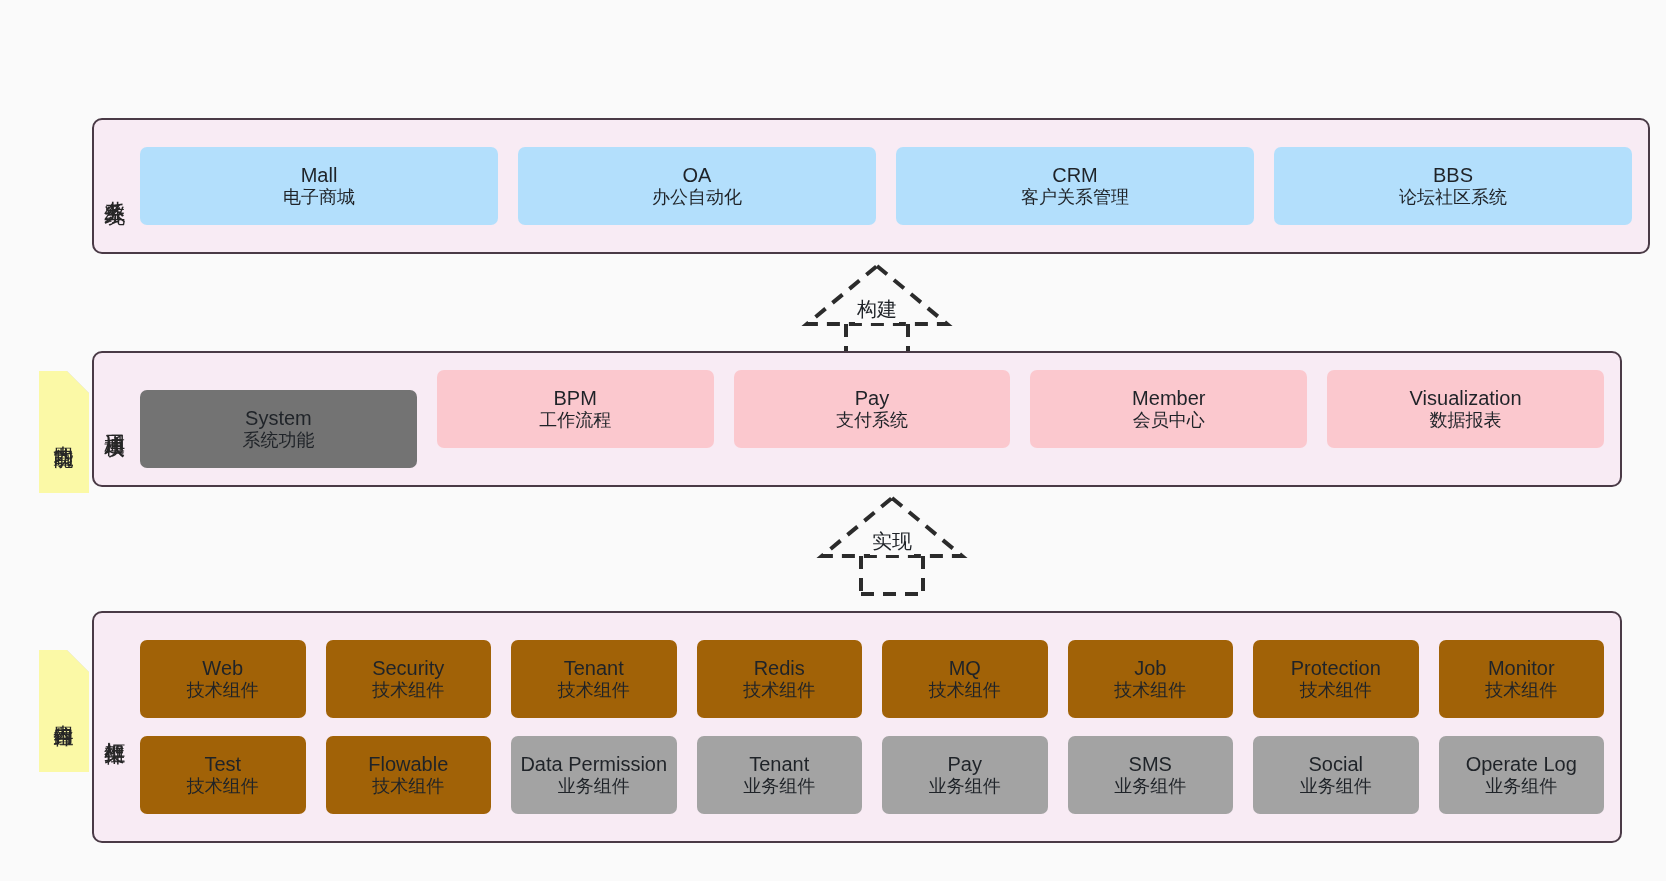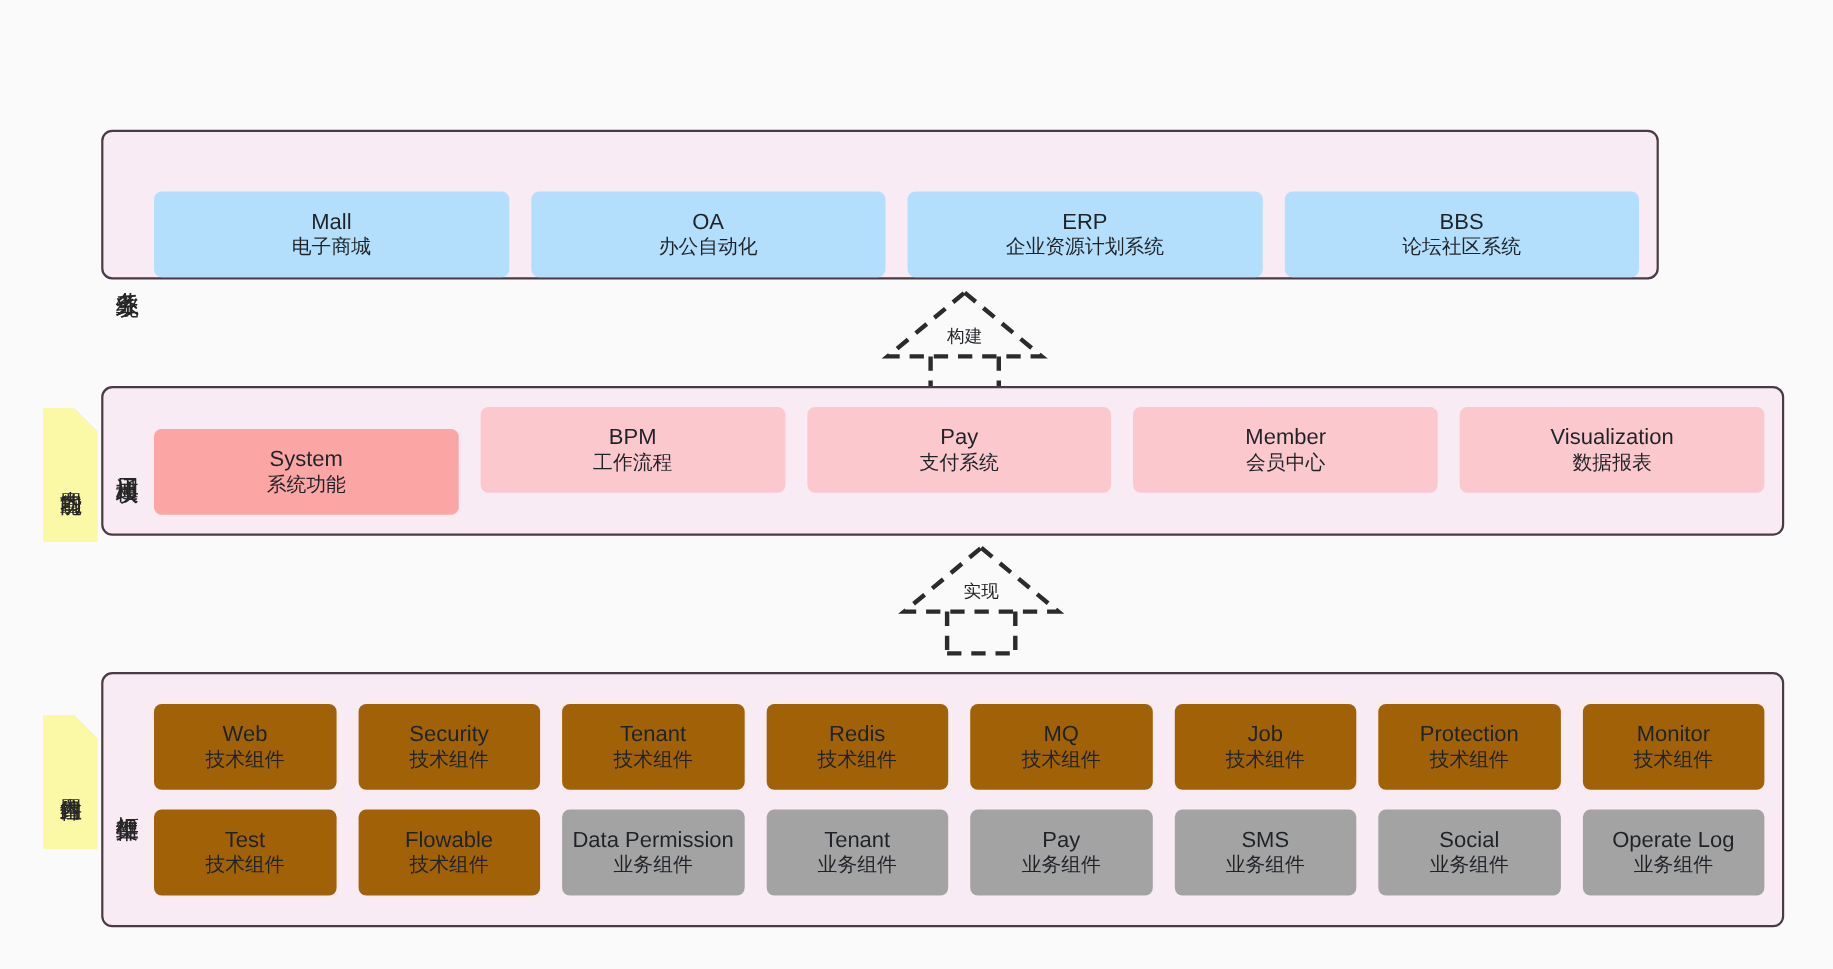--- a/index.html
+++ b/index.html
@@ -77,21 +77,21 @@
   .card .c-en {
     font-size: 20px;
     color: #1f2328;
   }
   .card .c-cn {
     font-size: 18px;
     color: #1f2328;
   }
 
   .card.blue        { background: #b3dffc; }
-  .card.red         { background: #fca5a5; margin-top: 20px; }
+  .card.red         { background: #737373; margin-top: 20px; }
   .card.pink        { background: #fbc8ce; }
   .card.green       { background: #a16207; }
   .card.lightgreen  { background: #a3a3a3; }
 
   .row-biz   .card { height: 78px; }
   .row-mod   .card { height: 78px; }
   .row-tech  .card { height: 78px; }
 
   
   .note {
@@ -125,47 +125,47 @@
     position: absolute;
     width: 160px;
     height: 100px;
   }
   .arrow svg { display: block; overflow: visible; }
   .arrow .arrow-label {
     position: absolute;
     left: 50%;
     transform: translateX(-50%);
     top: 34px;
-    font-size: 16px;
+    font-size: 20px;
     color: #1f2328;
     background: #fafafa;
     padding: 0 2px;
     white-space: nowrap;
   }
 </style>
 </head>
 <body>
 
 <div class="canvas">
 
-  <div class="layer" id="layer-business" style="left:92px; top:118px; width:1416px; height:136px;align-items:flex-end;">
+  <div class="layer" id="layer-business" style="left:92px; top:118px; width:1558px; height:136px;">
     <div class="layer-title">业务系统</div>
     <div class="layer-body">
       <div class="card-row row-biz">
         <div class="card blue">
           <span class="c-en">Mall</span>
           <span class="c-cn">电子商城</span>
         </div>
         <div class="card blue">
           <span class="c-en">OA</span>
           <span class="c-cn">办公自动化</span>
         </div>
         <div class="card blue">
-          <span class="c-en">ERP</span>
-          <span class="c-cn">企业资源计划系统</span>
+          <span class="c-en">CRM</span>
+          <span class="c-cn">客户关系管理</span>
         </div>
         <div class="card blue">
           <span class="c-en">BBS</span>
           <span class="c-cn">论坛社区系统</span>
         </div>
       </div>
     </div>
   </div>
 
   <div class="arrow" style="left:797px; top:262px;">

